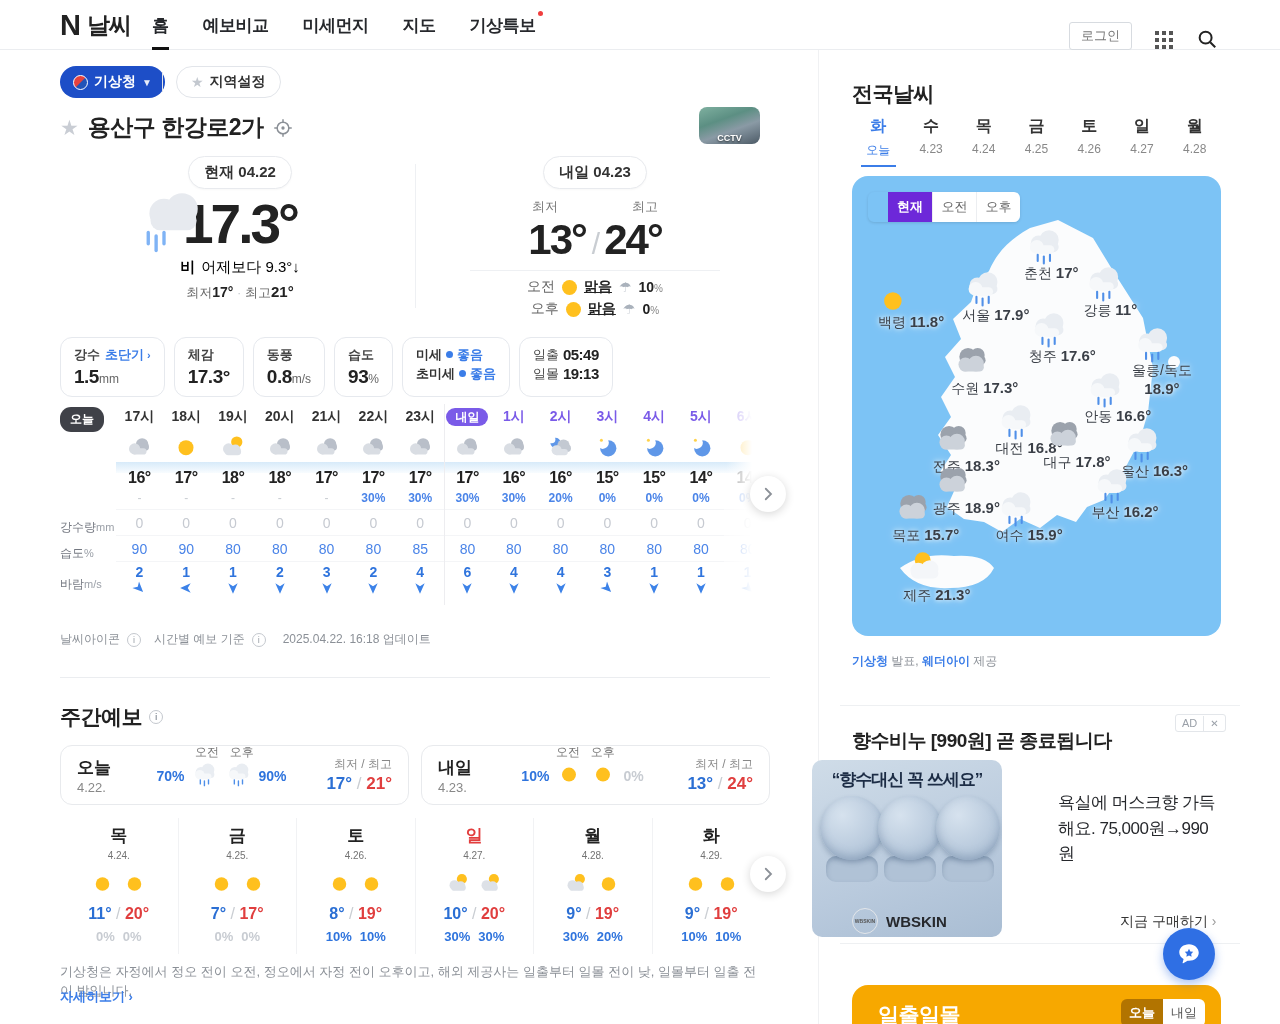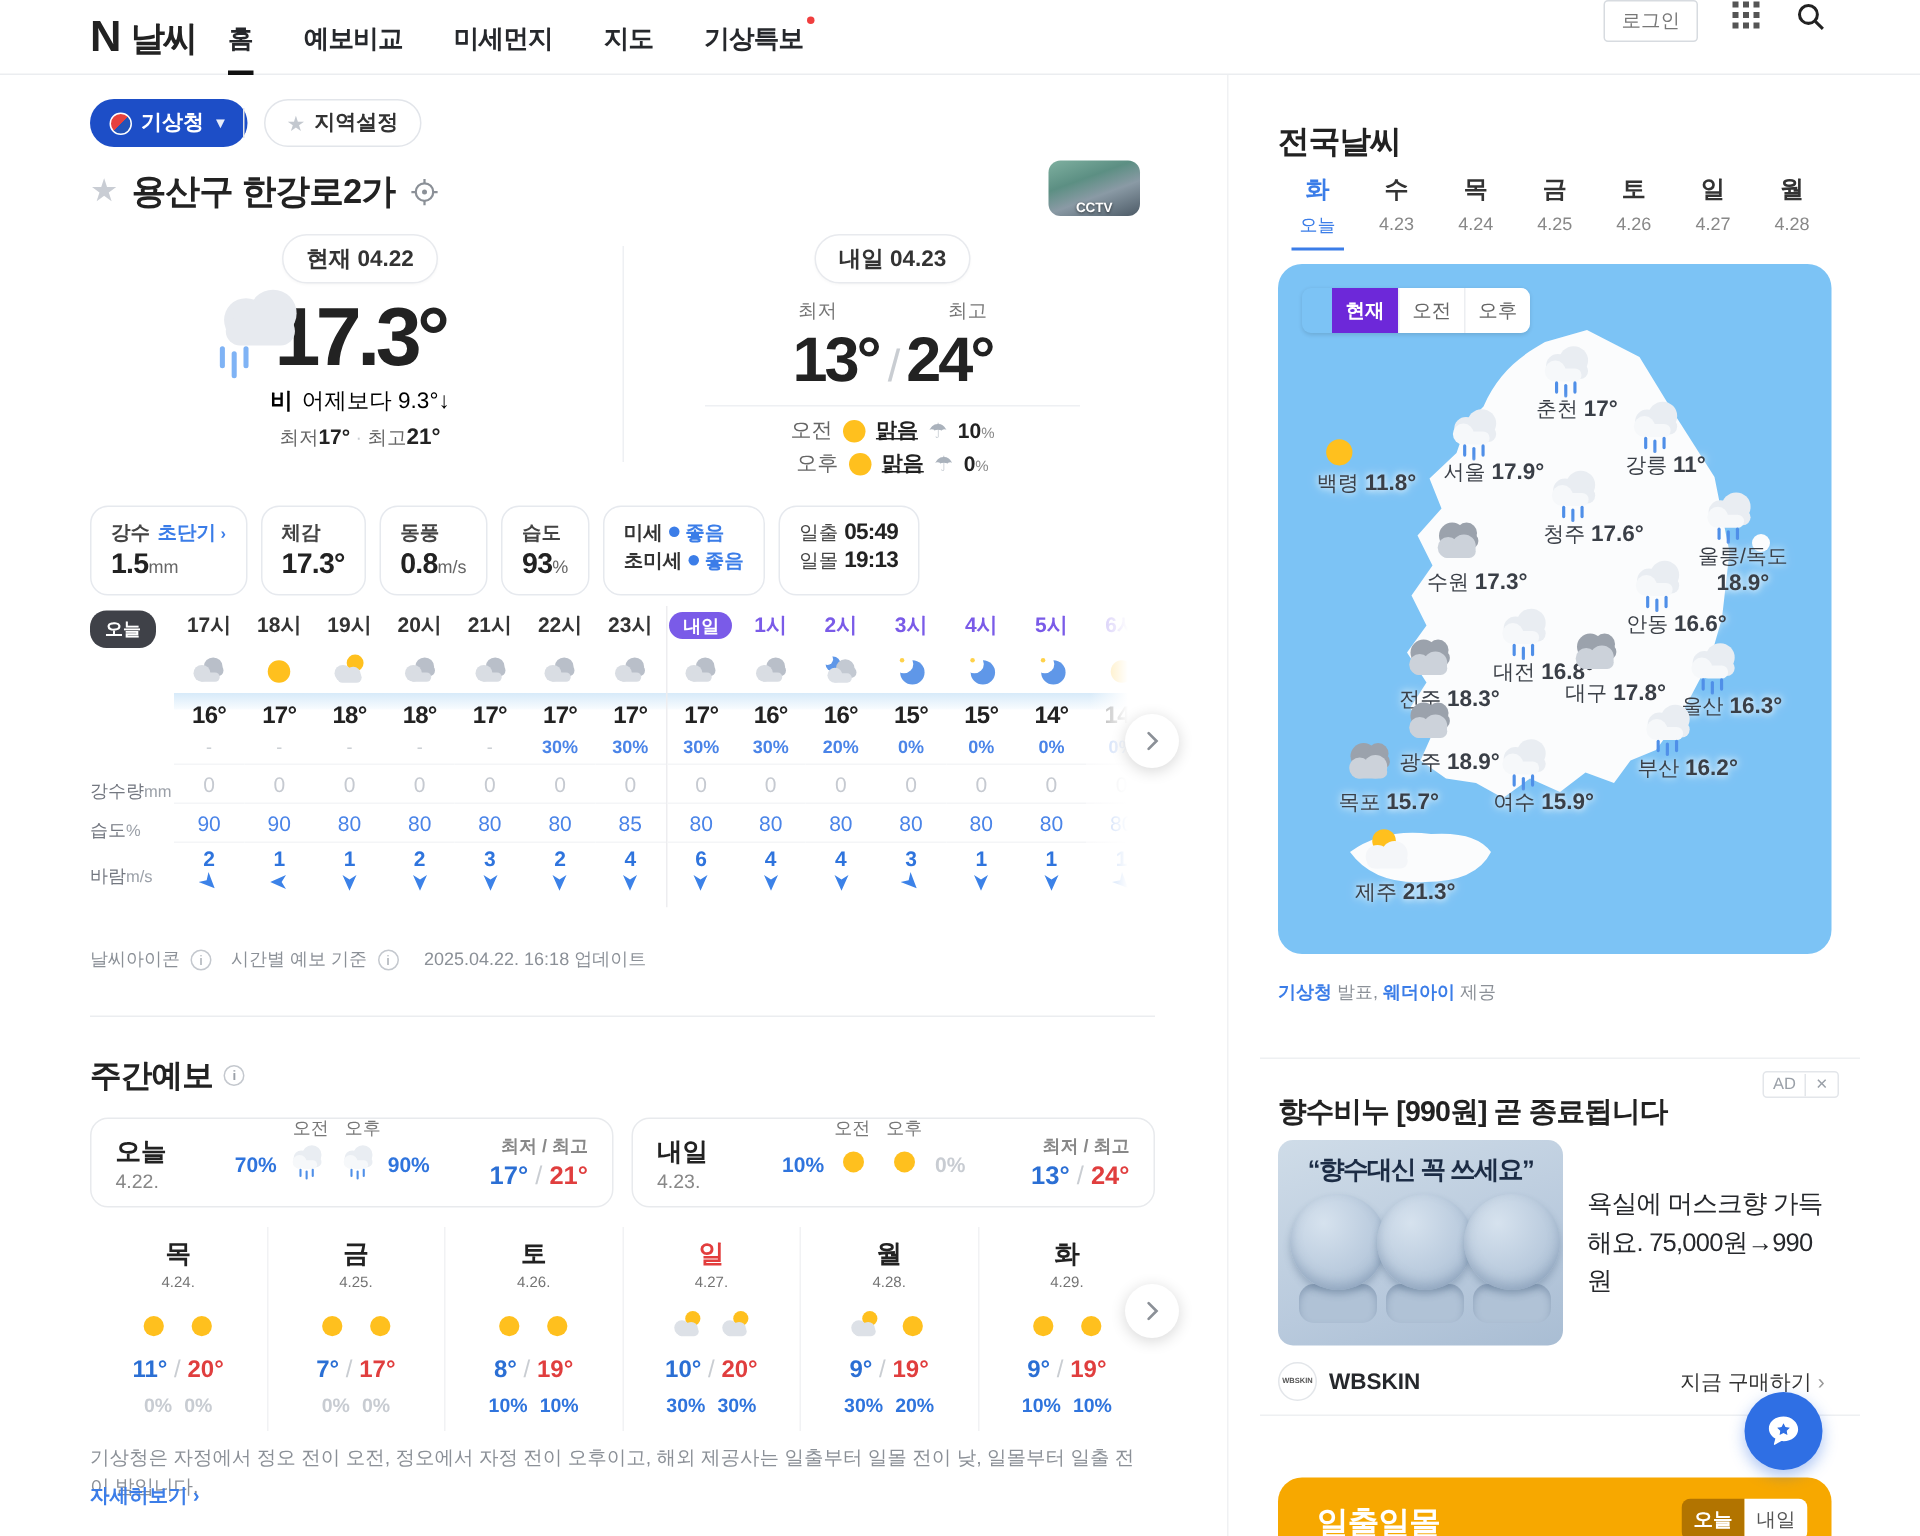--- a/index.html
+++ b/index.html
@@ -7,21 +7,21 @@
   *{box-sizing:border-box;}
   
   .hdr{position:absolute;left:0;top:0;width:1280px;height:50px;border-bottom:1px solid #ebedf0;background:#fff;z-index:20;}
   .logo{position:absolute;left:60px;top:9px;display:flex;align-items:center;gap:7px;cursor:pointer;}
   .logo .n{font-size:29px;font-weight:900;letter-spacing:-1px;}
   .logo .t{font-size:23px;font-weight:800;letter-spacing:-1px;}
   .nav{position:absolute;left:152px;top:0;height:50px;display:flex;align-items:center;gap:34px;}
   .nav .tab{font-size:17px;font-weight:700;color:#26282c;position:relative;height:50px;display:flex;align-items:center;cursor:pointer;letter-spacing:-0.5px;}
   .nav .tab.active:after{content:"";position:absolute;left:0;right:0;bottom:0;height:3px;background:#111;}
   .nav .tab .dot{position:absolute;top:11px;right:-7px;width:5px;height:5px;border-radius:50%;background:#f03e3e;}
-  .hdr-right{position:absolute;right:62px;top:0;height:50px;display:flex;align-items:flex-start;gap:22px;}
+  .hdr-right{position:absolute;right:62px;top:0;height:50px;display:flex;align-items:flex-end;gap:22px;}
   .login{border:1px solid #d7dbe0;border-radius:3px;padding:4px 11px;font-size:13px;color:#777;background:#fff;cursor:pointer;}
   .gridicon svg,.searchicon svg{display:block;}
   
   .src-pill{position:absolute;left:60px;top:66px;height:32px;background:#1d4ec7;border-radius:17px;color:#fff;display:flex;align-items:center;gap:6px;padding:0 13px;font-size:14px;font-weight:700;cursor:pointer;}
   .src-pill .kma{width:15px;height:15px;border-radius:50%;background:linear-gradient(135deg,#e6413d 49%,#2253b8 51%);border:1.5px solid #fff;}
   .src-pill .chev{font-size:10px;opacity:.9;}
   .ctl-div{position:absolute;left:162px;top:72px;width:1px;height:20px;background:#e5e7ea;}
   .region-pill{position:absolute;left:176px;top:66px;height:32px;border:1px solid #e2e5ea;border-radius:17px;background:#fff;display:flex;align-items:center;gap:6px;padding:0 14px;font-size:14px;font-weight:700;color:#333;cursor:pointer;}
   .region-pill .star{color:#c3c8cf;font-size:14px;}
   
@@ -107,21 +107,21 @@
   .wcard{flex:1;border:1px solid #e8eaed;border-radius:12px;height:60px;display:flex;align-items:center;padding:0 16px;gap:10px;background:#fff;}
   .wcard .dayblk{width:52px;}
   .wcard .dayblk .d{font-size:17px;font-weight:800;}
   .wcard .dayblk .dt{font-size:13px;color:#888;margin-top:1px;}
   .wcard .mid{flex:1;display:flex;align-items:flex-end;justify-content:center;gap:6px;position:relative;padding-bottom:2px;}
   .wcard .mid .plabel{position:absolute;top:-16px;font-size:12px;color:#777;}
   .wcard .mid .pct{font-size:14px;font-weight:800;color:#2f74dd;padding-bottom:4px;}
   .wcard .mid .pct.gray{color:#c8ccd2;}
   .wcard .mid svg{width:28px;height:28px;}
   .wcard .rangeblk{text-align:right;width:78px;}
-  .wcard .rangeblk .rl{font-size:12px;color:#888;font-weight:bold;}
+  .wcard .rangeblk .rl{font-size:12px;color:#888;}
   .wcard .rangeblk .rv{font-size:17px;font-weight:800;margin-top:1px;}
   .tmin{color:#2b6fd4;}
   .tmax{color:#e03e3e;}
   .tsl{color:#c9cdd2;font-weight:400;}
   .wdays{position:absolute;left:60px;top:818px;width:710px;display:flex;}
   .wday{flex:1;text-align:center;padding:6px 0 10px;position:relative;}
   .wday + .wday{border-left:1px solid #f1f2f4;}
   .wday .d{font-size:17px;font-weight:800;}
   .wday .d.sun{color:#e23d3d;}
   .wday .dt{font-size:10px;color:#737373;margin-top:3px;}
@@ -153,21 +153,21 @@
   .city .cl{font-size:14px;color:#3a3f47;white-space:nowrap;text-shadow:0 0 4px rgba(255,255,255,.9),0 0 8px rgba(255,255,255,.7);margin-top:-3px;}
   .city .cl b{font-weight:800;font-size:15px;}
   .map-attr{position:absolute;left:852px;top:653px;font-size:12px;color:#8b9097;}
   .map-attr a{color:#3b7de8;font-weight:700;text-decoration:none;cursor:pointer;}
   .sb-div1{position:absolute;left:840px;top:705px;width:400px;height:1px;background:#eef0f2;}
   
   .ad-badge{position:absolute;left:1175px;top:714px;display:flex;align-items:center;border:1px solid #e3e6ea;border-radius:3px;font-size:11px;color:#9aa0a8;overflow:hidden;}
   .ad-badge .b1{padding:2px 6px;}
   .ad-badge .b2{padding:2px 6px;border-left:1px solid #e3e6ea;cursor:pointer;font-size:10px;}
   .ad-title{position:absolute;left:852px;top:728px;font-size:19px;font-weight:800;letter-spacing:-0.5px;text-align:center;}
-  .ad-img{position:absolute;left:852px;top:760px;width:190px;height:137px;border-radius:10px;background:linear-gradient(160deg,#cfdce8 0%,#b9cadd 60%,#a9bdd3 100%);overflow:hidden;cursor:pointer;}
+  .ad-img{position:absolute;left:812px;top:760px;width:190px;height:177px;border-radius:10px;background:linear-gradient(160deg,#cfdce8 0%,#b9cadd 60%,#a9bdd3 100%);overflow:hidden;cursor:pointer;}
   .ad-img .q{position:absolute;left:0;right:0;top:8px;text-align:center;font-size:17px;font-weight:800;color:#1c2c45;letter-spacing:-1px;}
   .soap{position:absolute;border-radius:50%;background:radial-gradient(circle at 35% 30%,#d6e2ee,#b4c6da 70%,#9fb4cc);box-shadow:inset 0 -4px 8px rgba(90,115,145,.35),0 3px 5px rgba(70,95,125,.3);}
   .soapbase{position:absolute;border-radius:10px;background:#b0c2d6;box-shadow:inset 0 3px 5px rgba(90,115,145,.4);}
   .ad-body{position:absolute;left:1058px;top:790px;width:166px;font-size:17px;color:#26282c;line-height:1.5;letter-spacing:-0.5px;}
   .ad-brand{position:absolute;left:852px;top:908px;display:flex;align-items:center;gap:8px;}
   .ad-brand .blogo{width:26px;height:26px;border-radius:50%;border:1px solid #e3e6ea;display:flex;align-items:center;justify-content:center;font-size:5px;font-weight:700;color:#555;}
   .ad-brand .bname{font-size:15px;font-weight:700;color:#26282c;}
   .ad-cta{position:absolute;left:1120px;top:913px;font-size:14px;color:#333;cursor:pointer;}
   .ad-cta:after{content:" ›";color:#999;}
   .sb-div2{position:absolute;left:840px;top:943px;width:400px;height:1px;background:#eef0f2;}

